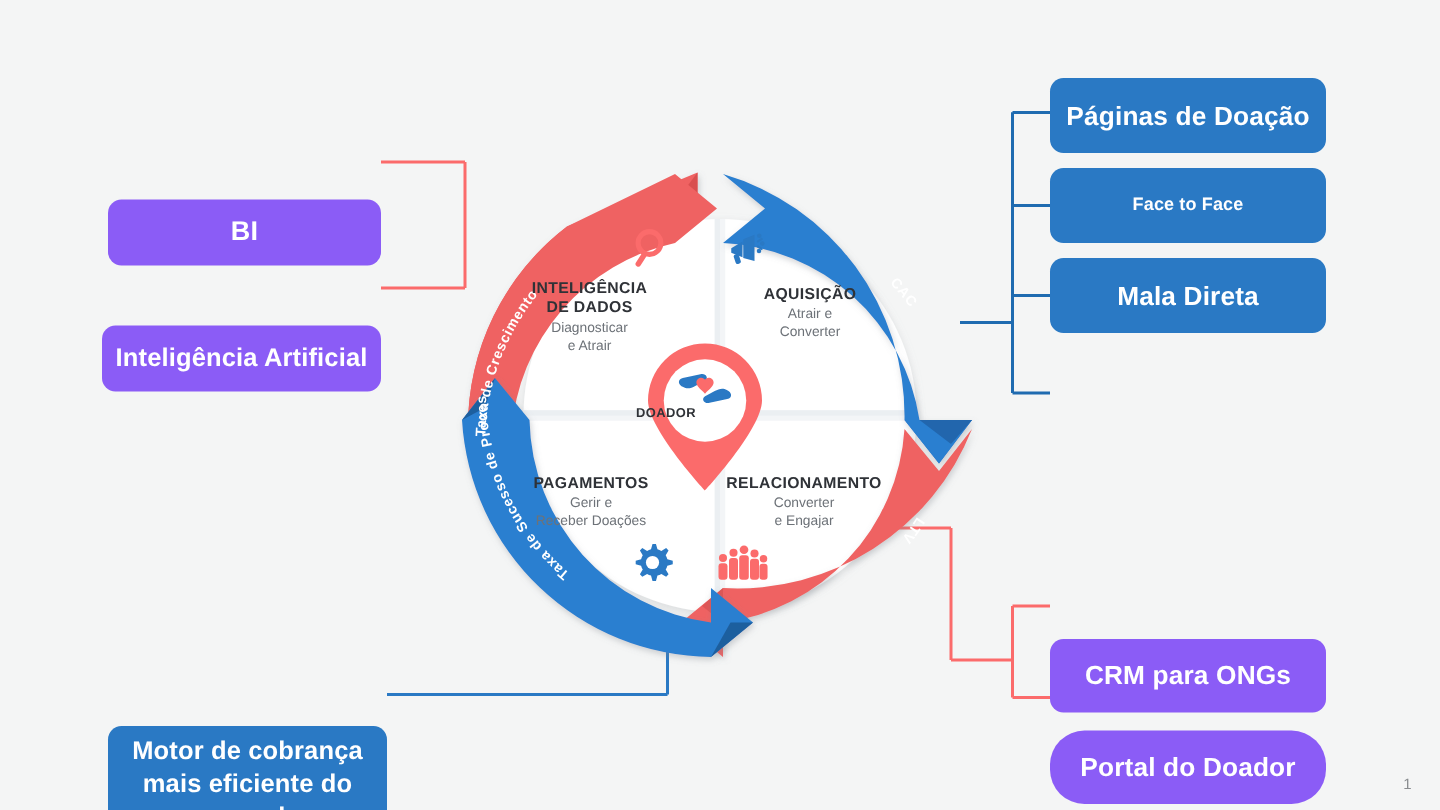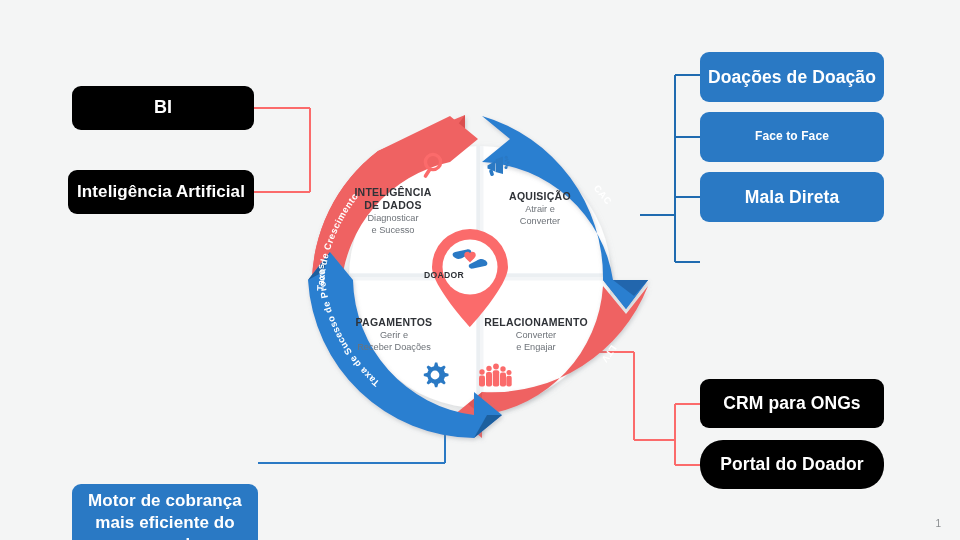--- a/index.html
+++ b/index.html
@@ -19,21 +19,21 @@
     position:absolute;
     border-radius:9px;
     color:#ffffff;
     font-weight:bold;
     display:flex;align-items:center;justify-content:center;
     text-align:center;
     box-sizing:border-box;
     line-height:1.28;
     letter-spacing:.1px;
   }
-  .box.red{background:#000000;}
+  .box.red{background:#8b5cf6;margin-top:47px;}
   .box.blue{background:#2a79c4;}
 
   #box-bi{left:72px;top:86px;width:182px;height:44px;font-size:18px;}
   #box-ia{left:68px;top:170px;width:186px;height:44px;font-size:17px;}
   #box-paginas{left:700px;top:52px;width:184px;height:50px;font-size:17.5px;}
   #box-face{left:700px;top:112px;width:184px;height:50px;font-size:12px;}
   #box-mala{left:700px;top:172px;width:184px;height:50px;font-size:17.5px;}
   #box-crm{left:700px;top:379px;width:184px;height:49px;font-size:17.5px;}
   #box-portal{left:700px;top:440px;width:184px;height:49px;font-size:17.5px;border-radius:23px;}
   #box-motor{left:72px;top:442px;width:186px;height:78px;font-size:17px;padding:0 10px;margin-top:42px;}
@@ -287,21 +287,21 @@
   </div>
   <div id="pin-label">DOADOR</div>
 
   <div class="quad" id="q-intel">
     <div class="t">
       <span>INTELIGÊNCIA</span><br>
       <span>DE DADOS</span>
     </div>
     <div class="s">
       <span>Diagnosticar</span><br>
-      <span>e Sucesso</span>
+      <span>e Atrair</span>
     </div>
   </div>
 
   <div class="quad" id="q-aquis">
     <div class="t">AQUISIÇÃO</div>
     <div class="s">
       <span>Atrair e</span><br>
       <span>Converter</span>
     </div>
   </div>
@@ -318,21 +318,21 @@
     <div class="t">RELACIONAMENTO</div>
     <div class="s">
       <span>Converter</span><br>
       <span>e Engajar</span>
     </div>
   </div>
 
   <div class="box red" id="box-bi">BI</div>
   <div class="box red" id="box-ia">Inteligência Artificial</div>
 
-  <div class="box blue" id="box-paginas">Doações de Doação</div>
+  <div class="box blue" id="box-paginas">Páginas de Doação</div>
   <div class="box blue" id="box-face">Face to Face</div>
   <div class="box blue" id="box-mala">Mala Direta</div>
 
   <div class="box red" id="box-crm">CRM para ONGs</div>
   <div class="box red" id="box-portal">Portal do Doador</div>
 
   <div class="box blue" id="box-motor">
     <div>
       <span>Motor de cobrança</span><br>
       <span>mais eficiente do</span><br>

